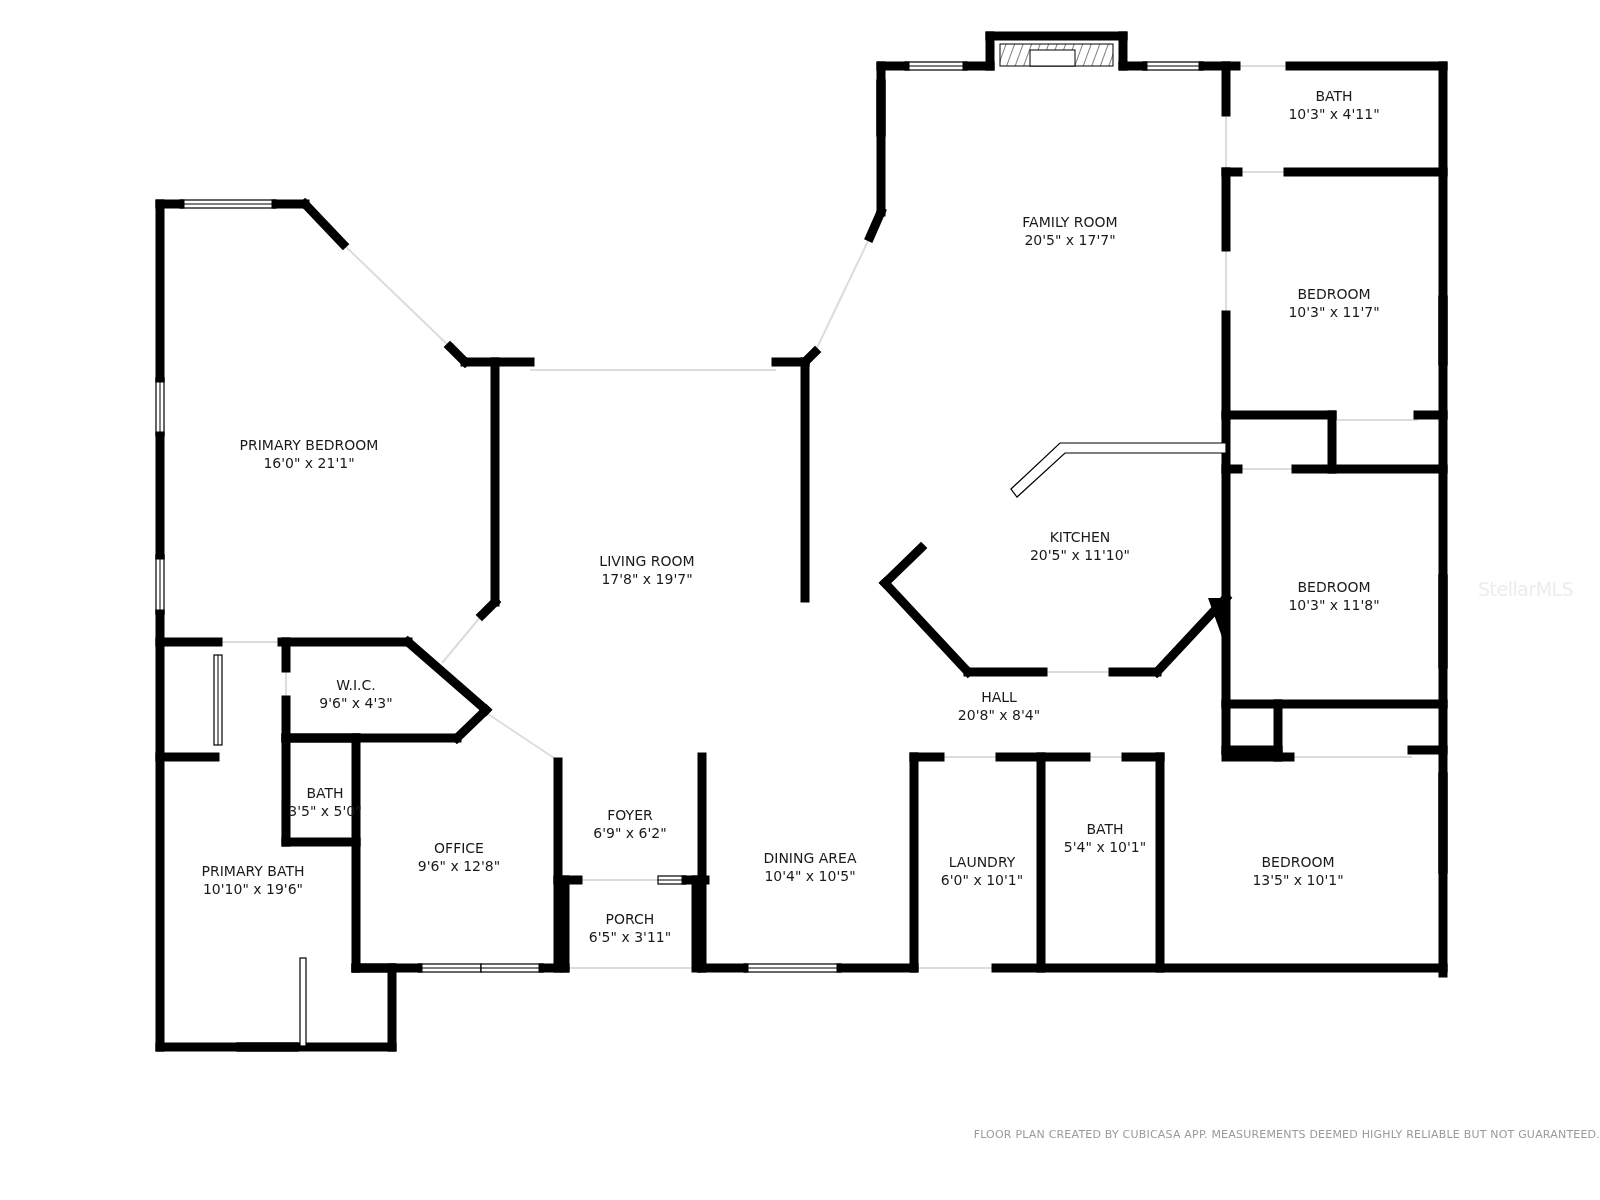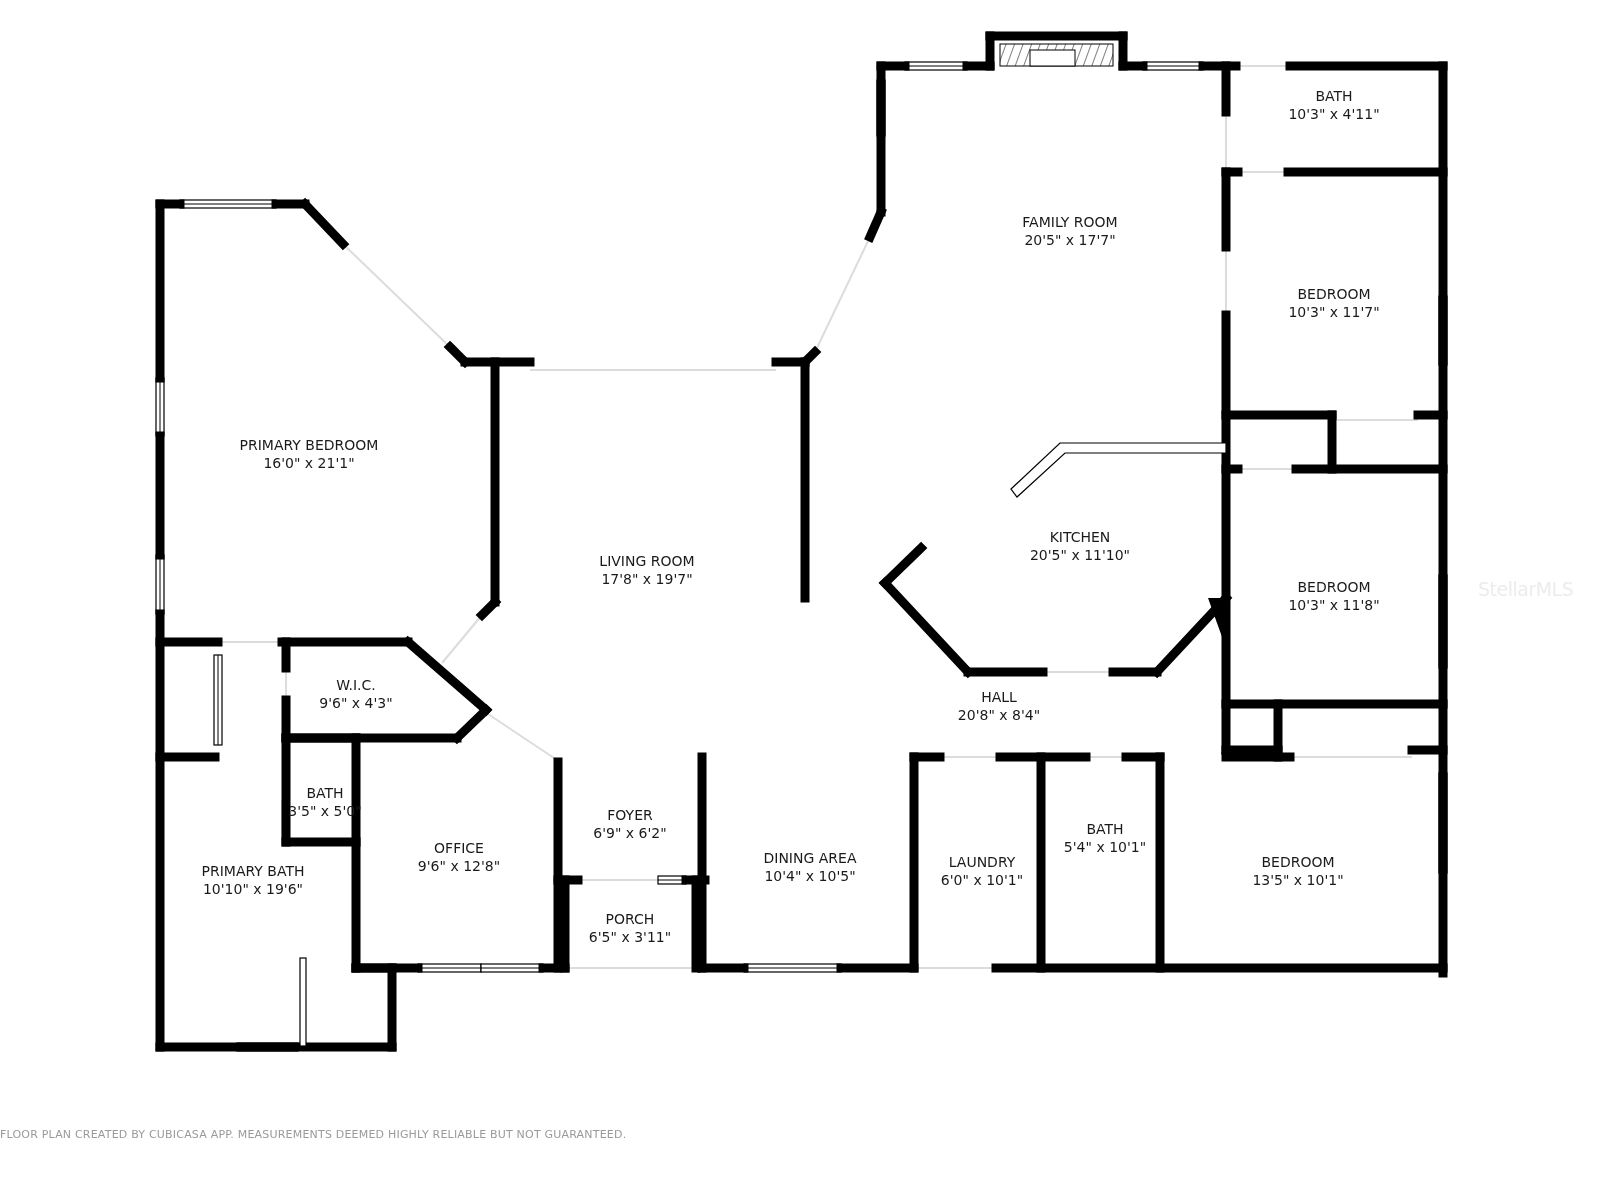--- a/index.html
+++ b/index.html
@@ -5,21 +5,21 @@
   html, body { margin: 0; padding: 0; background: #ffffff; }
   body { width: 1600px; height: 1200px; position: relative; overflow: hidden; font-family: "DejaVu Sans", sans-serif; }
   #plan { position: absolute; left: 0; top: 0; width: 1600px; height: 1200px; }
   .wall { stroke: #000; stroke-linecap: square; fill: none; }
   .opening { stroke: #dcdcdc; stroke-width: 2; fill: none; }
   .window-outer { fill: #ffffff; stroke: #000; stroke-width: 1.2; }
   .window-mid { stroke: #000; stroke-width: 1; }
   .room-name, .room-dim { font-family: "DejaVu Sans", sans-serif; fill: #1a1a1a; text-anchor: middle; }
   .room-name { font-size: 14px; }
   .room-dim { font-size: 14px; }
-  .footer { position: absolute; left: 0; width: 1600px; top: 1128px; text-align: left; font-size: 11px; color: #9a9a9a; font-family: "DejaVu Sans", sans-serif; letter-spacing: 0.2px; }
+  .footer { position: absolute; left: 0; width: 1600px; top: 1128px; text-align: right; font-size: 11px; color: #9a9a9a; font-family: "DejaVu Sans", sans-serif; letter-spacing: 0.2px; }
   .watermark { position: absolute; left: 1478px; top: 578px; font-size: 19px; color: #ececec; font-family: "DejaVu Sans", sans-serif; letter-spacing: -0.5px; }
 </style>
 </head>
 <body>
 
 <svg id="plan" viewBox="0 0 1600 1200" xmlns="http://www.w3.org/2000/svg">
   <defs>
     <pattern id="hatch" patternUnits="userSpaceOnUse" width="8" height="8" patternTransform="rotate(20)">
       <line x1="0" y1="0" x2="0" y2="8" stroke="#000" stroke-width="1"></line>
     </pattern>

